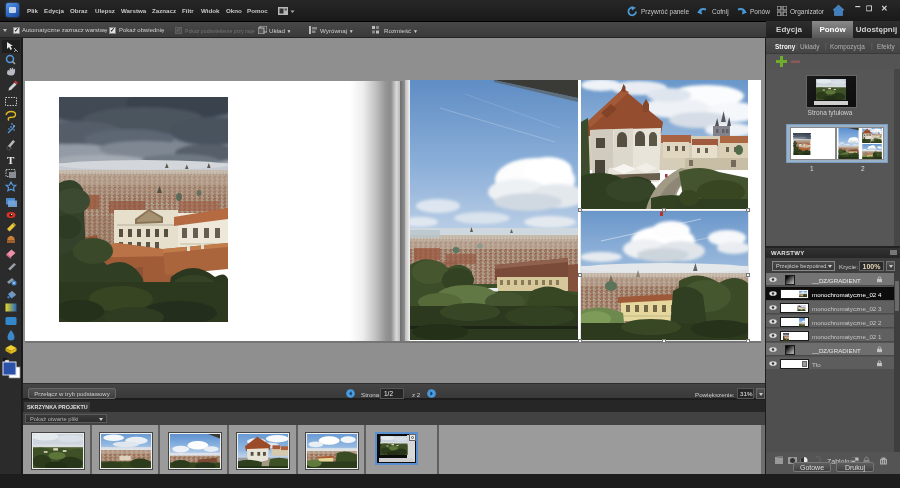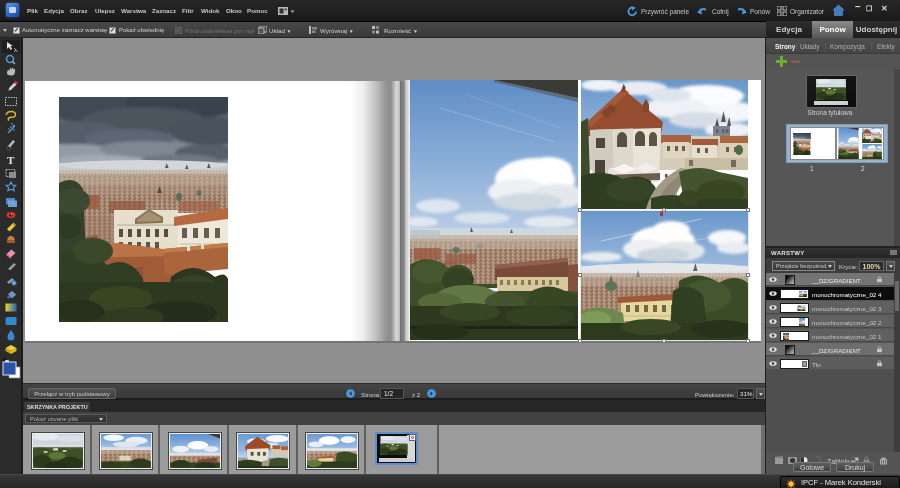--- a/index.html
+++ b/index.html
@@ -850,22 +850,13 @@
       <svg style="position:absolute;left:3px;top:2px" width="28" height="19">
           <use href="#phE" width="28" height="19" preserveAspectRatio="none"></use>
         </svg>
       <div style="position:absolute;right:0px;top:0px;width:7px;height:7px;background:#eee;border:1px solid #666">
           <span style="position:absolute;left:1px;top:1px;width:3px;height:3px;border:1px solid #555;border-radius:50%"></span>
         </div>
     </div>
     <div class="abs" style="left:738px;top:0;width:4px;height:49px;background:#6e6e6e"></div>
   </div>
 
-  <div class="abs" id="taskbar">
-    <div id="taskitem">
-        <svg style="position:absolute;left:5px;top:1.5px" width="10" height="10" viewBox="0 0 10 10">
-          <path d="M5 0 L6 3 L9 1 L7 4 L10 5 L7 6 L9 9 L6 7 L5 10 L4 7 L1 9 L3 6 L0 5 L3 4 L1 1 L4 3 z" fill="#f08018"></path>
-          <circle cx="5" cy="5" r="2.2" fill="#ffd02a"></circle>
-        </svg>
-        <span style="position:absolute;left:20px">!PCF - Marek Konderski</span>
-      </div>
-  </div>
 </div>
 
 </body></html>

